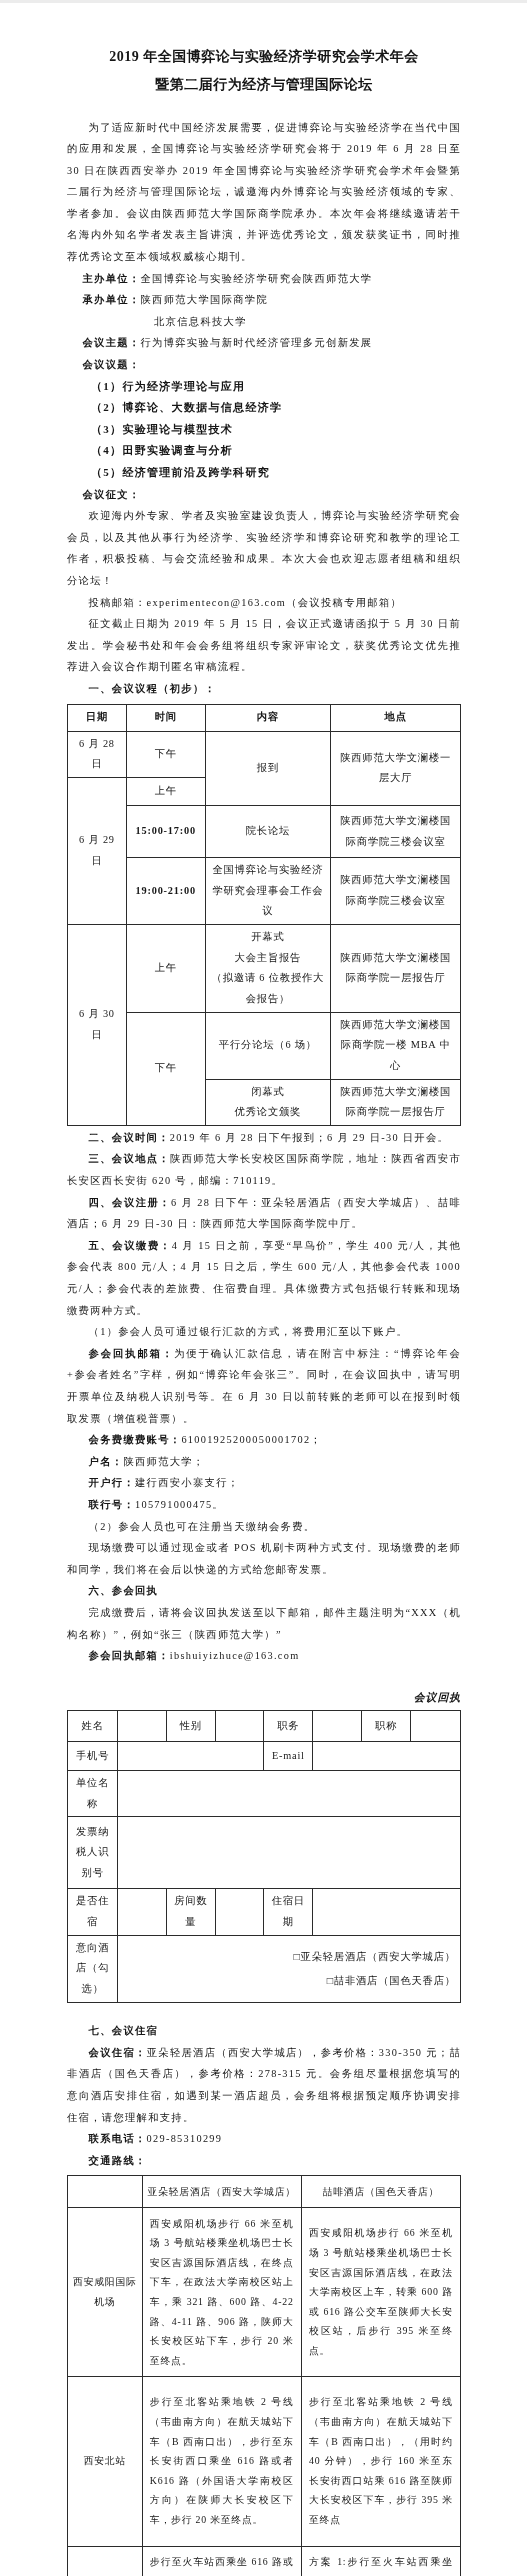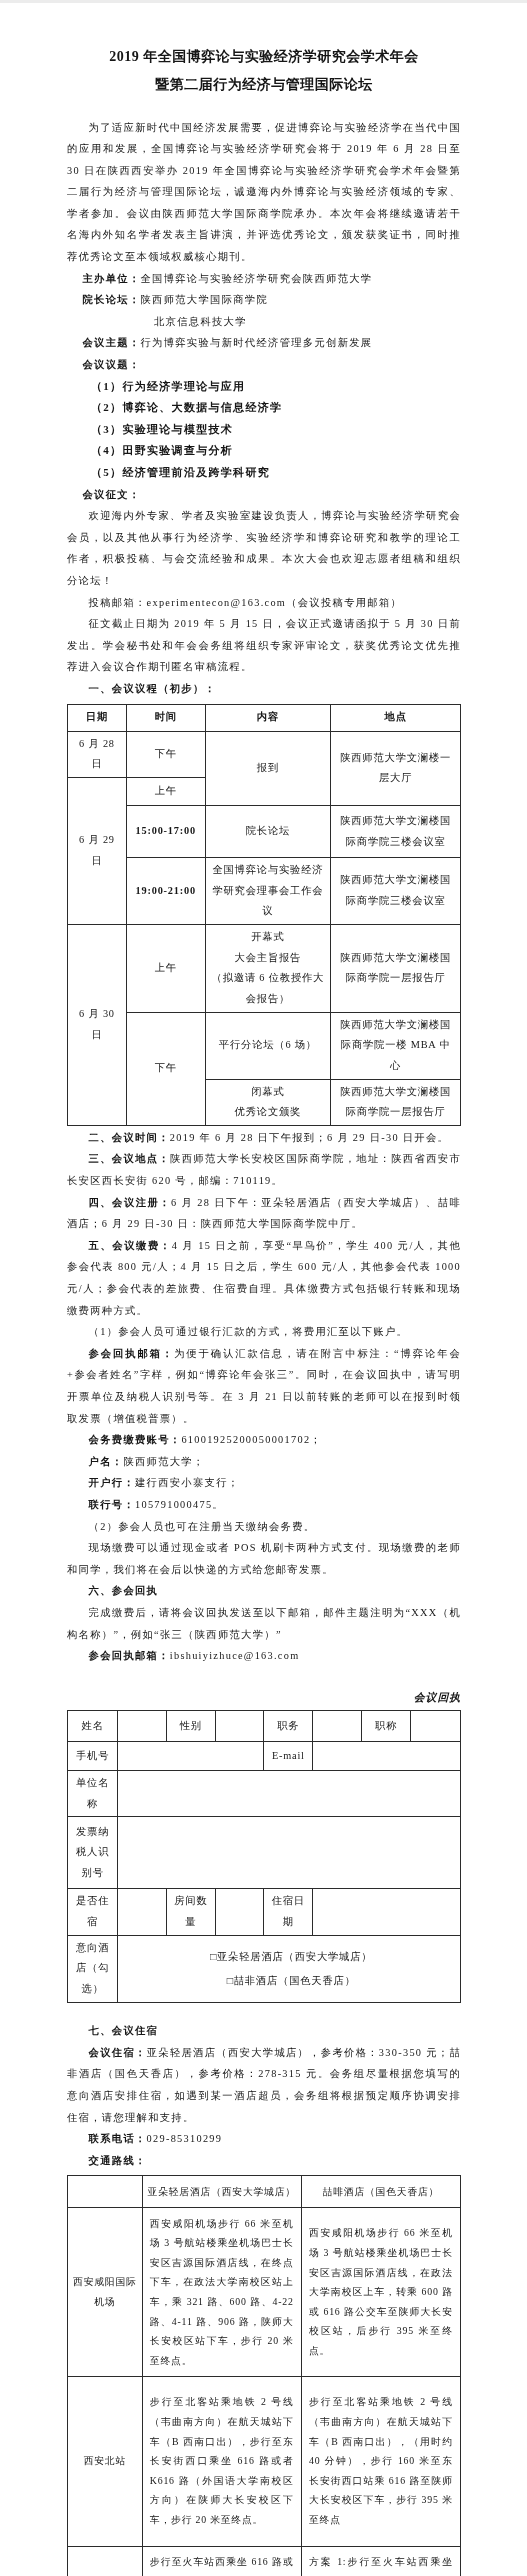--- a/index.html
+++ b/index.html
@@ -23,42 +23,42 @@
         vertical-align:middle;text-align:center;padding:2.1px 4.1px;line-height:20.6px;font-weight:normal;}
   th{font-weight:bold;}
   .pre{white-space:pre-line;}
   #schedule{margin:4.1px 0 1px 0;}
   #schedule .h52{height:27px;} #schedule .h55{height:28px;}
   #schedule .h100{height:52px;} #schedule .h150{height:77px;}
   #schedule .h120{height:62px;} #schedule .h78{height:40px;}
   .rc-title{font-size:10.8px;font-weight:bold;text-align:right;margin:24px 0 5.2px 0;letter-spacing:1px;font-style:italic;}
   #receipt .h60{height:31px;} #receipt .h56{height:29px;} #receipt .h90{height:46px;}
   #receipt .h140{height:72px;} #receipt .h130{height:67px;}
-  #receipt td.opts{text-align:center;padding-left:8.2px;}
+  #receipt td.opts{text-align:right;padding-left:8.2px;}
   #receipt td.opts div{line-height:24px;}
   #transport td, #transport2 td{line-height:19.6px;font-size:9.8px;}
   #transport .route, #transport2 .route{text-align:justify;padding:5.2px 7.2px;}
   #transport{margin-top:4.1px;}
   .clear{clear:both;}
 </style>
 </head>
 <body>
 
 <div class="page">
   <div class="edge-strip edge-top"></div>
 
   <div class="title-block">
     <h1 class="title">2019 年全国博弈论与实验经济学研究会学术年会</h1>
     <h1 class="title">暨第二届行为经济与管理国际论坛</h1>
   </div>
 
   <p class="body ind">为了适应新时代中国经济发展需要，促进博弈论与实验经济学在当代中国的应用和发展，全国博弈论与实验经济学研究会将于 2019 年 6 月 28 日至 30 日在陕西西安举办 2019 年全国博弈论与实验经济学研究会学术年会暨第二届行为经济与管理国际论坛，诚邀海内外博弈论与实验经济领域的专家、学者参加。会议由陕西师范大学国际商学院承办。本次年会将继续邀请若干名海内外知名学者发表主旨讲演，并评选优秀论文，颁发获奖证书，同时推荐优秀论文至本领域权威核心期刊。</p>
 
   <p class="org"><span class="bd">主办单位：</span><span>全国博弈论与实验经济学研究会陕西师范大学</span></p>
-  <p class="org"><span class="bd">院长论坛：</span><span>陕西师范大学国际商学院</span></p>
+  <p class="org"><span class="bd">承办单位：</span><span>陕西师范大学国际商学院</span></p>
   <p class="org org-cont">北京信息科技大学</p>
 
   <p class="org"><span class="bd">会议主题：</span><span>行为博弈实验与新时代经济管理多元创新发展</span></p>
   <p class="org bd">会议议题：</p>
   <p class="item">（1）行为经济学理论与应用</p>
   <p class="item">（2）博弈论、大数据与信息经济学</p>
   <p class="item">（3）实验理论与模型技术</p>
   <p class="item">（4）田野实验调查与分析</p>
   <p class="item">（5）经济管理前沿及跨学科研究</p>
 
@@ -122,21 +122,21 @@
       <td>陕西师范大学文澜楼国际商学院一层报告厅</td>
     </tr>
   </tbody>
     </table>
 
   <p class="body ind"><span class="bd">二、会议时间：</span><span>2019 年 6 月 28 日下午报到；6 月 29 日-30 日开会。</span></p>
   <p class="body ind"><span class="bd">三、会议地点：</span><span>陕西师范大学长安校区国际商学院，地址：陕西省西安市长安区西长安街 620 号，邮编：710119。</span></p>
   <p class="body ind"><span class="bd">四、会议注册：</span><span>6 月 28 日下午：亚朵轻居酒店（西安大学城店）、喆啡酒店；6 月 29 日-30 日：陕西师范大学国际商学院中厅。</span></p>
   <p class="body ind"><span class="bd">五、会议缴费：</span><span>4 月 15 日之前，享受“早鸟价”，学生 400 元/人，其他参会代表 800 元/人；4 月 15 日之后，学生 600 元/人，其他参会代表 1000 元/人；参会代表的差旅费、住宿费自理。具体缴费方式包括银行转账和现场缴费两种方式。</span></p>
   <p class="body ind">（1）参会人员可通过银行汇款的方式，将费用汇至以下账户。</p>
-  <p class="body ind"><span class="bd">参会回执邮箱：</span><span>为便于确认汇款信息，请在附言中标注：“博弈论年会+参会者姓名”字样，例如“博弈论年会张三”。同时，在会议回执中，请写明开票单位及纳税人识别号等。在 3 月 21 日以前转账的老师可以在报到时领取发票（增值税普票）。</span></p>
+  <p class="body ind"><span class="bd">参会回执邮箱：</span><span>为便于确认汇款信息，请在附言中标注：“博弈论年会+参会者姓名”字样，例如“博弈论年会张三”。同时，在会议回执中，请写明开票单位及纳税人识别号等。在 6 月 30 日以前转账的老师可以在报到时领取发票（增值税普票）。</span></p>
   <p class="body ind"><span class="bd">会务费缴费账号：</span><span>61001925200050001702；</span></p>
   <p class="body ind"><span class="bd">户名：</span><span>陕西师范大学；</span></p>
   <p class="body ind"><span class="bd">开户行：</span><span>建行西安小寨支行；</span></p>
   <p class="body ind"><span class="bd">联行号：</span><span>105791000475。</span></p>
   <p class="body ind">（2）参会人员也可在注册当天缴纳会务费。</p>
   <p class="body ind">现场缴费可以通过现金或者 POS 机刷卡两种方式支付。现场缴费的老师和同学，我们将在会后以快递的方式给您邮寄发票。</p>
 
   <p class="body bd ind">六、参会回执</p>
   <p class="body ind">完成缴费后，请将会议回执发送至以下邮箱，邮件主题注明为“XXX（机构名称）”，例如“张三（陕西师范大学）”</p>
   <p class="body ind"><span class="bd">参会回执邮箱：</span><span>ibshuiyizhuce@163.com</span></p>

